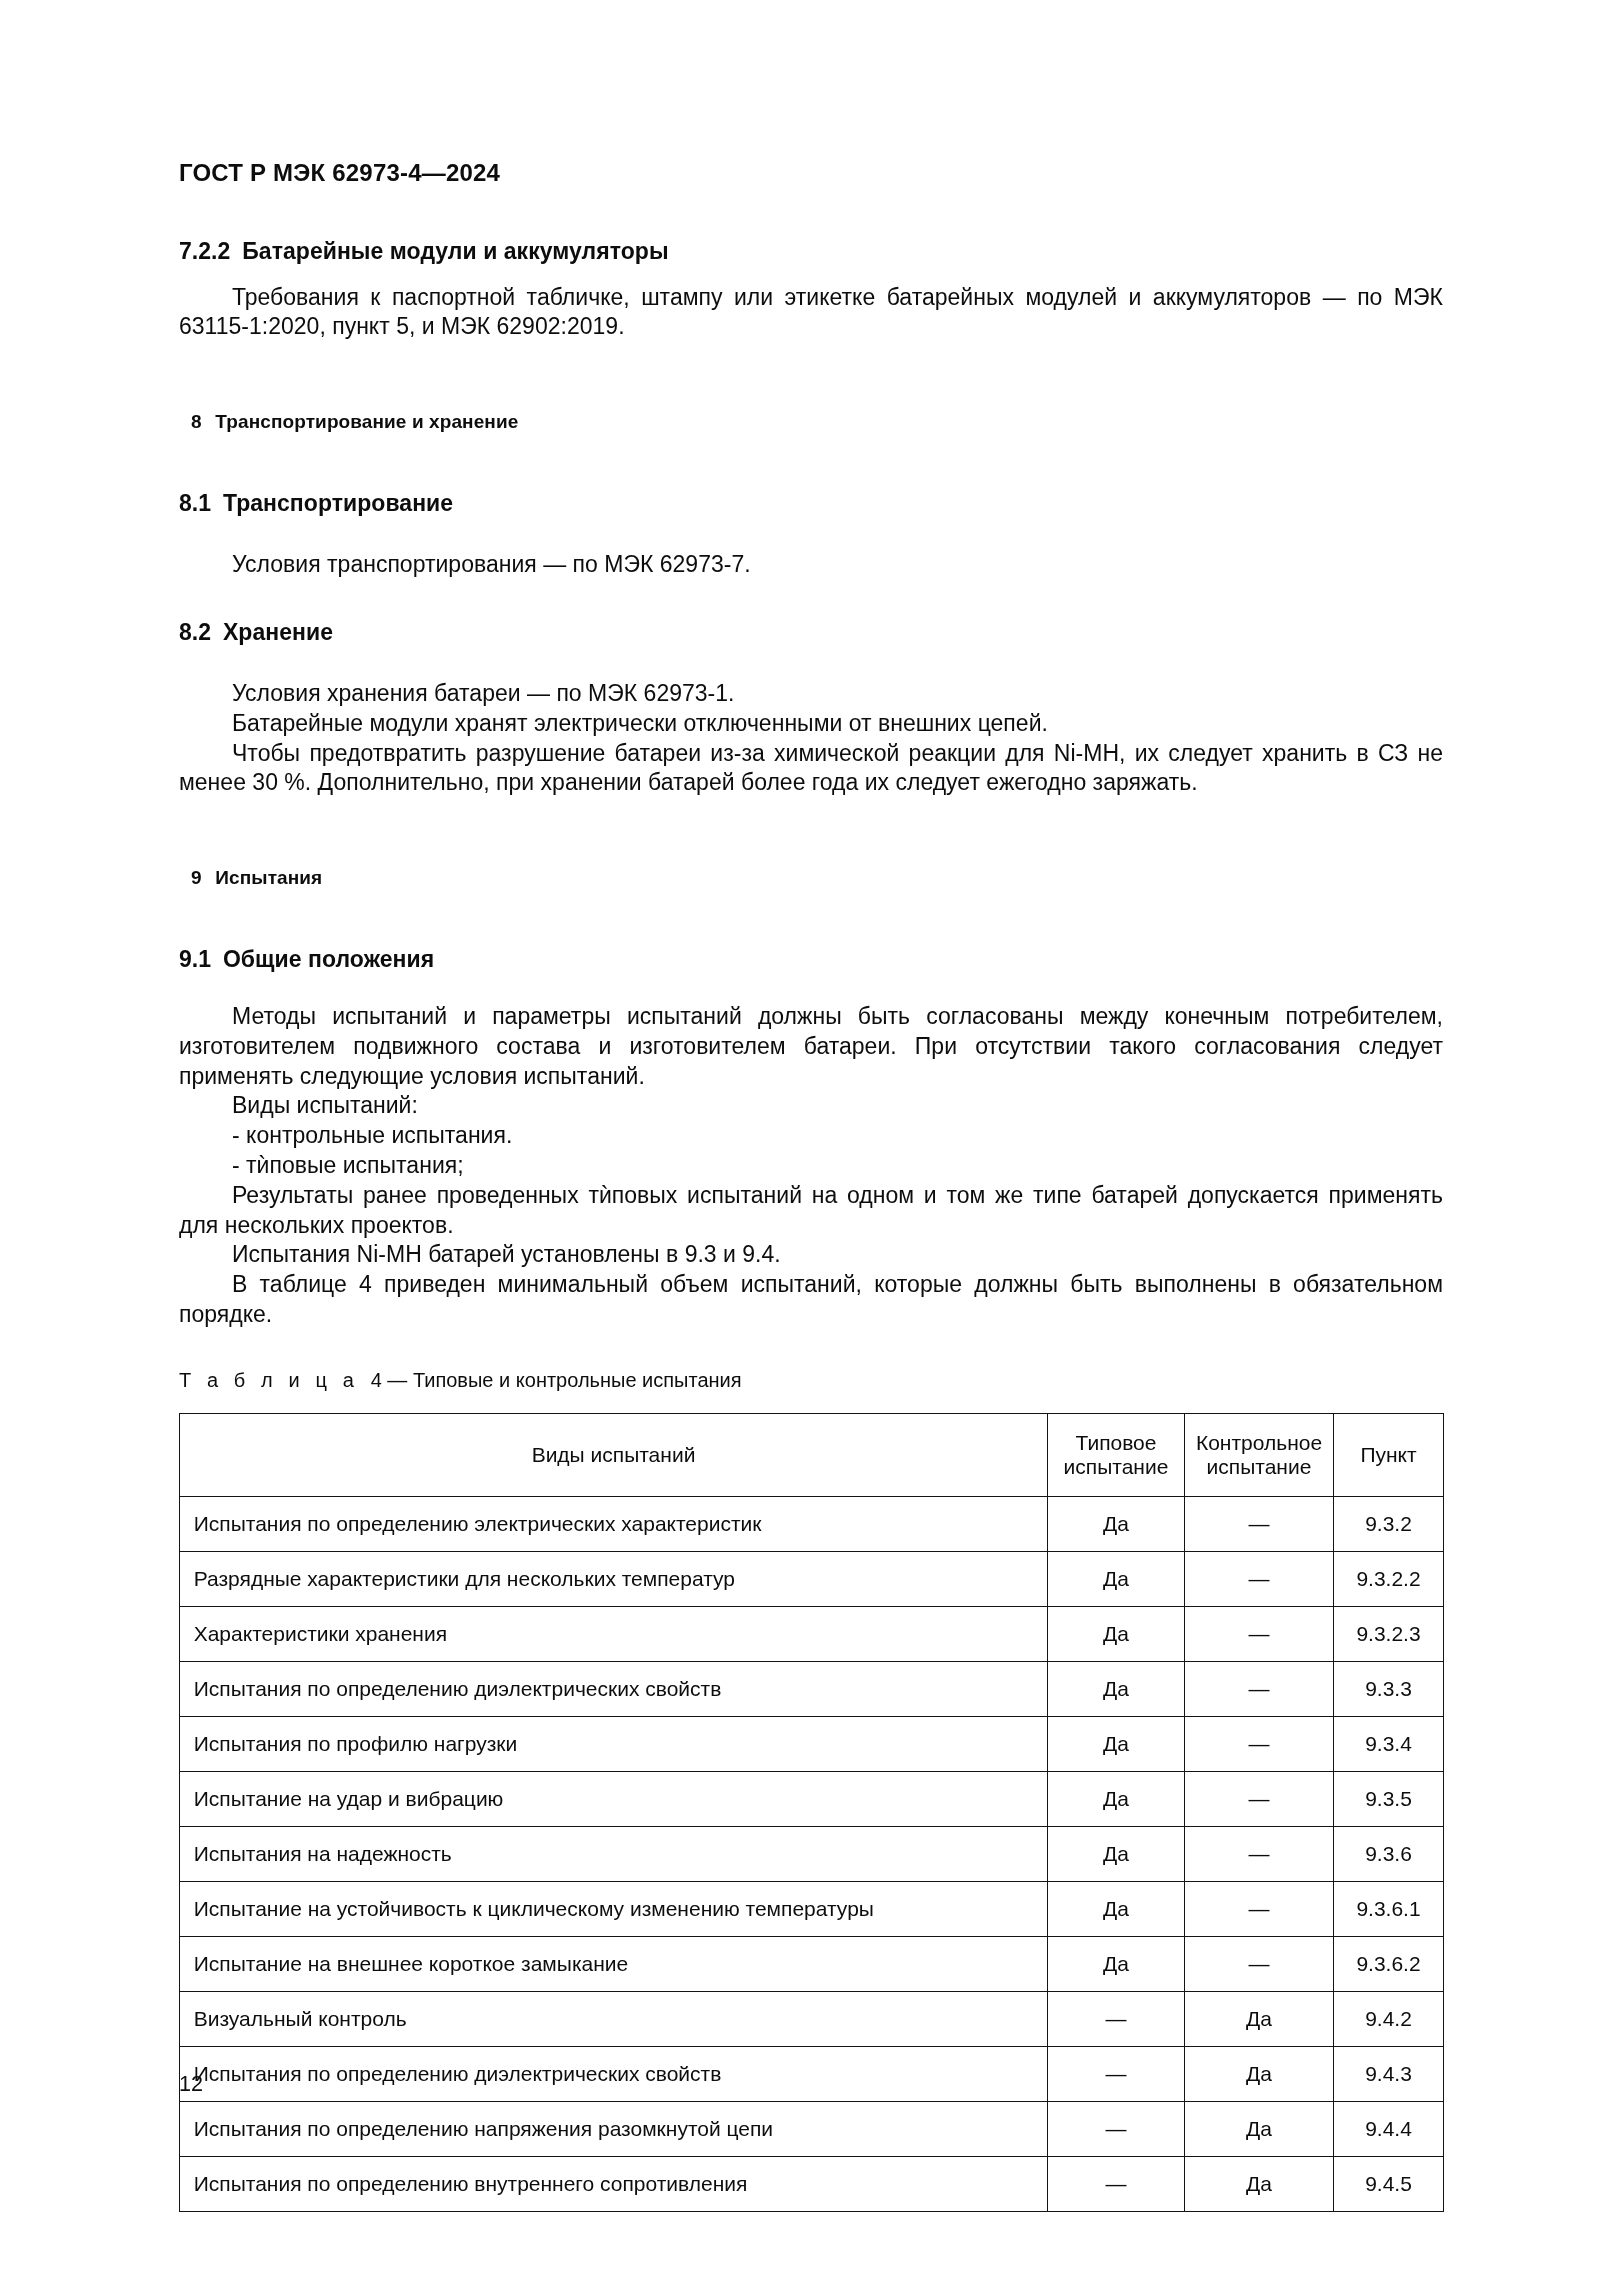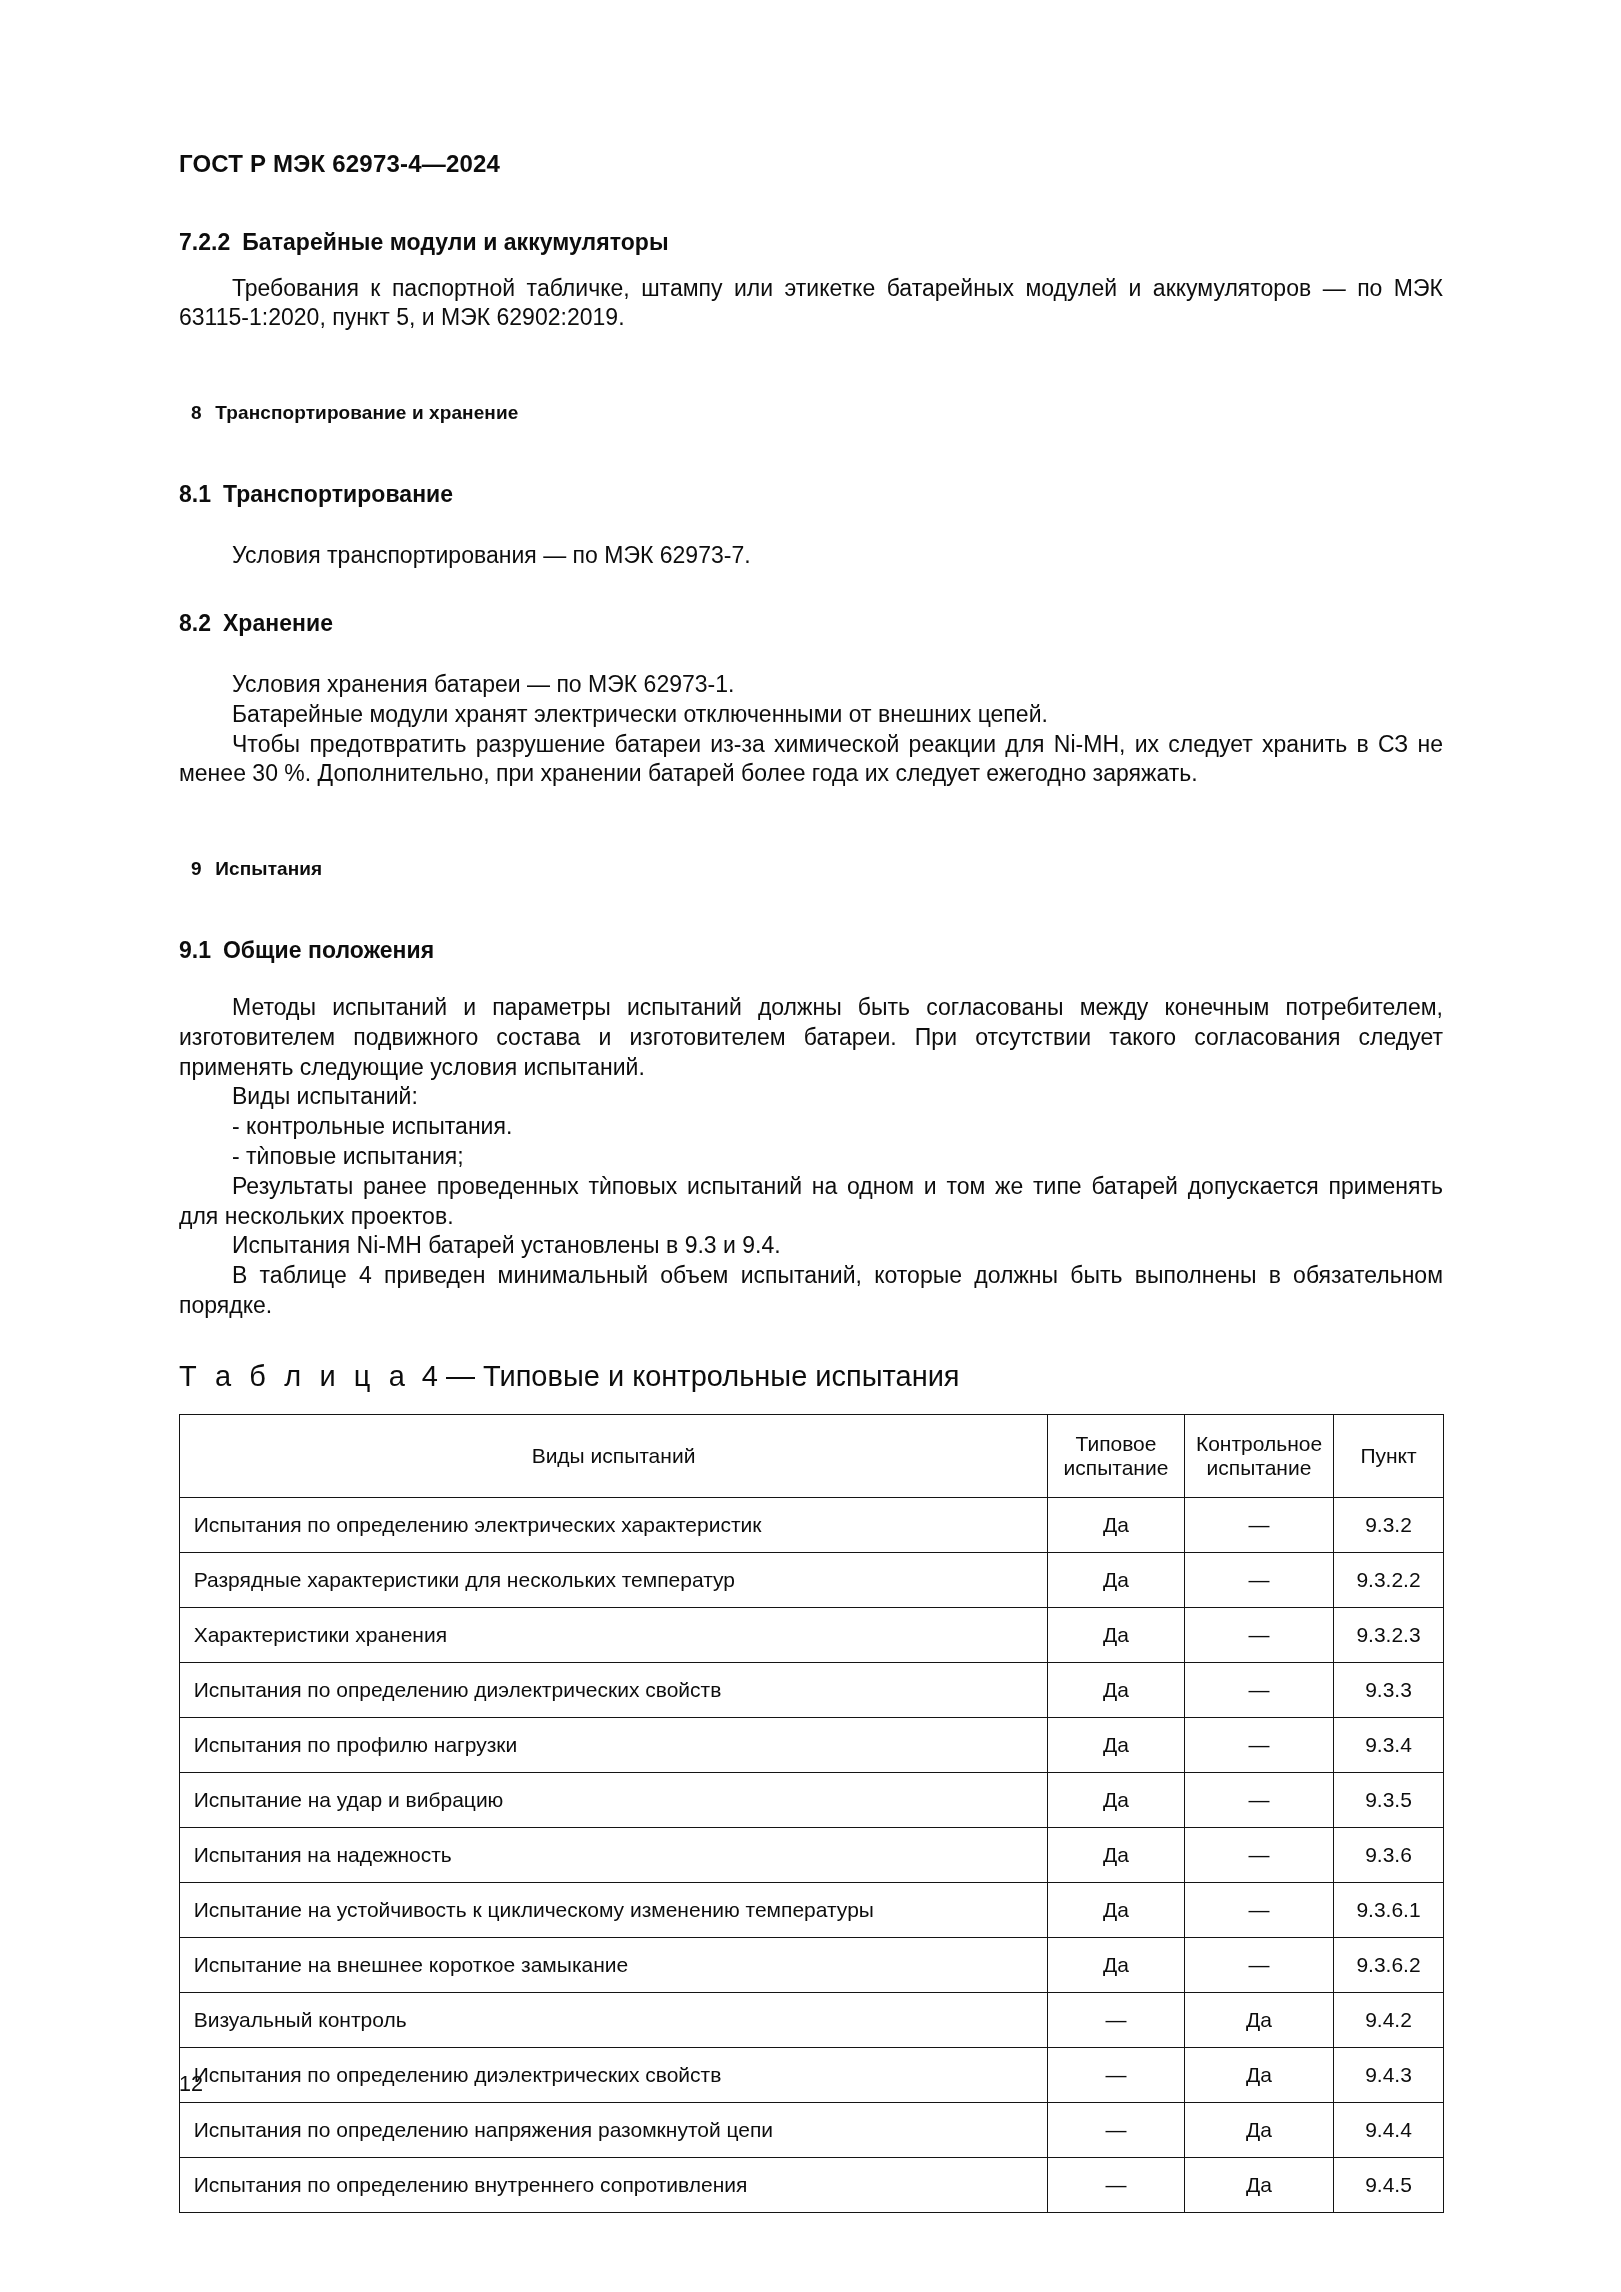--- a/index.html
+++ b/index.html
@@ -26,21 +26,21 @@
     left: 179px;
     top: 147px;
     width: 1264px;
   }
 
   
   .doc-header {
     font-size: 24px;
     font-weight: bold;
     letter-spacing: 0.2px;
-    margin: 3px 0 51px 0;
+    margin: 12px 0 51px 0;
     white-space: nowrap;
   }
 
   
   h2.clause {
     font-size: 19px;
     font-weight: bold;
     margin: 12px;
     padding: 0;
     letter-spacing: 0.1px;
@@ -72,21 +72,21 @@
   .sp-18 { height: 17.6px; }
   .sp-22 { height: 21.6px; }
   .sp-30 { height: 29px; }
   .sp-34 { height: 33px; }
   .sp-40 { height: 39px; }
   .sp-46 { height: 45px; }
   .sp-58 { height: 57px; }
 
   
   .tbl-caption {
-    font-size: 29px;
+    font-size: 20px;
     margin: 0;
     padding: 0;
     white-space: nowrap;
   }
   .tbl-caption .sp-word { letter-spacing: 5.1px; }
 
   
   table.gost {
     border-collapse: collapse;
     width: 1264px;

